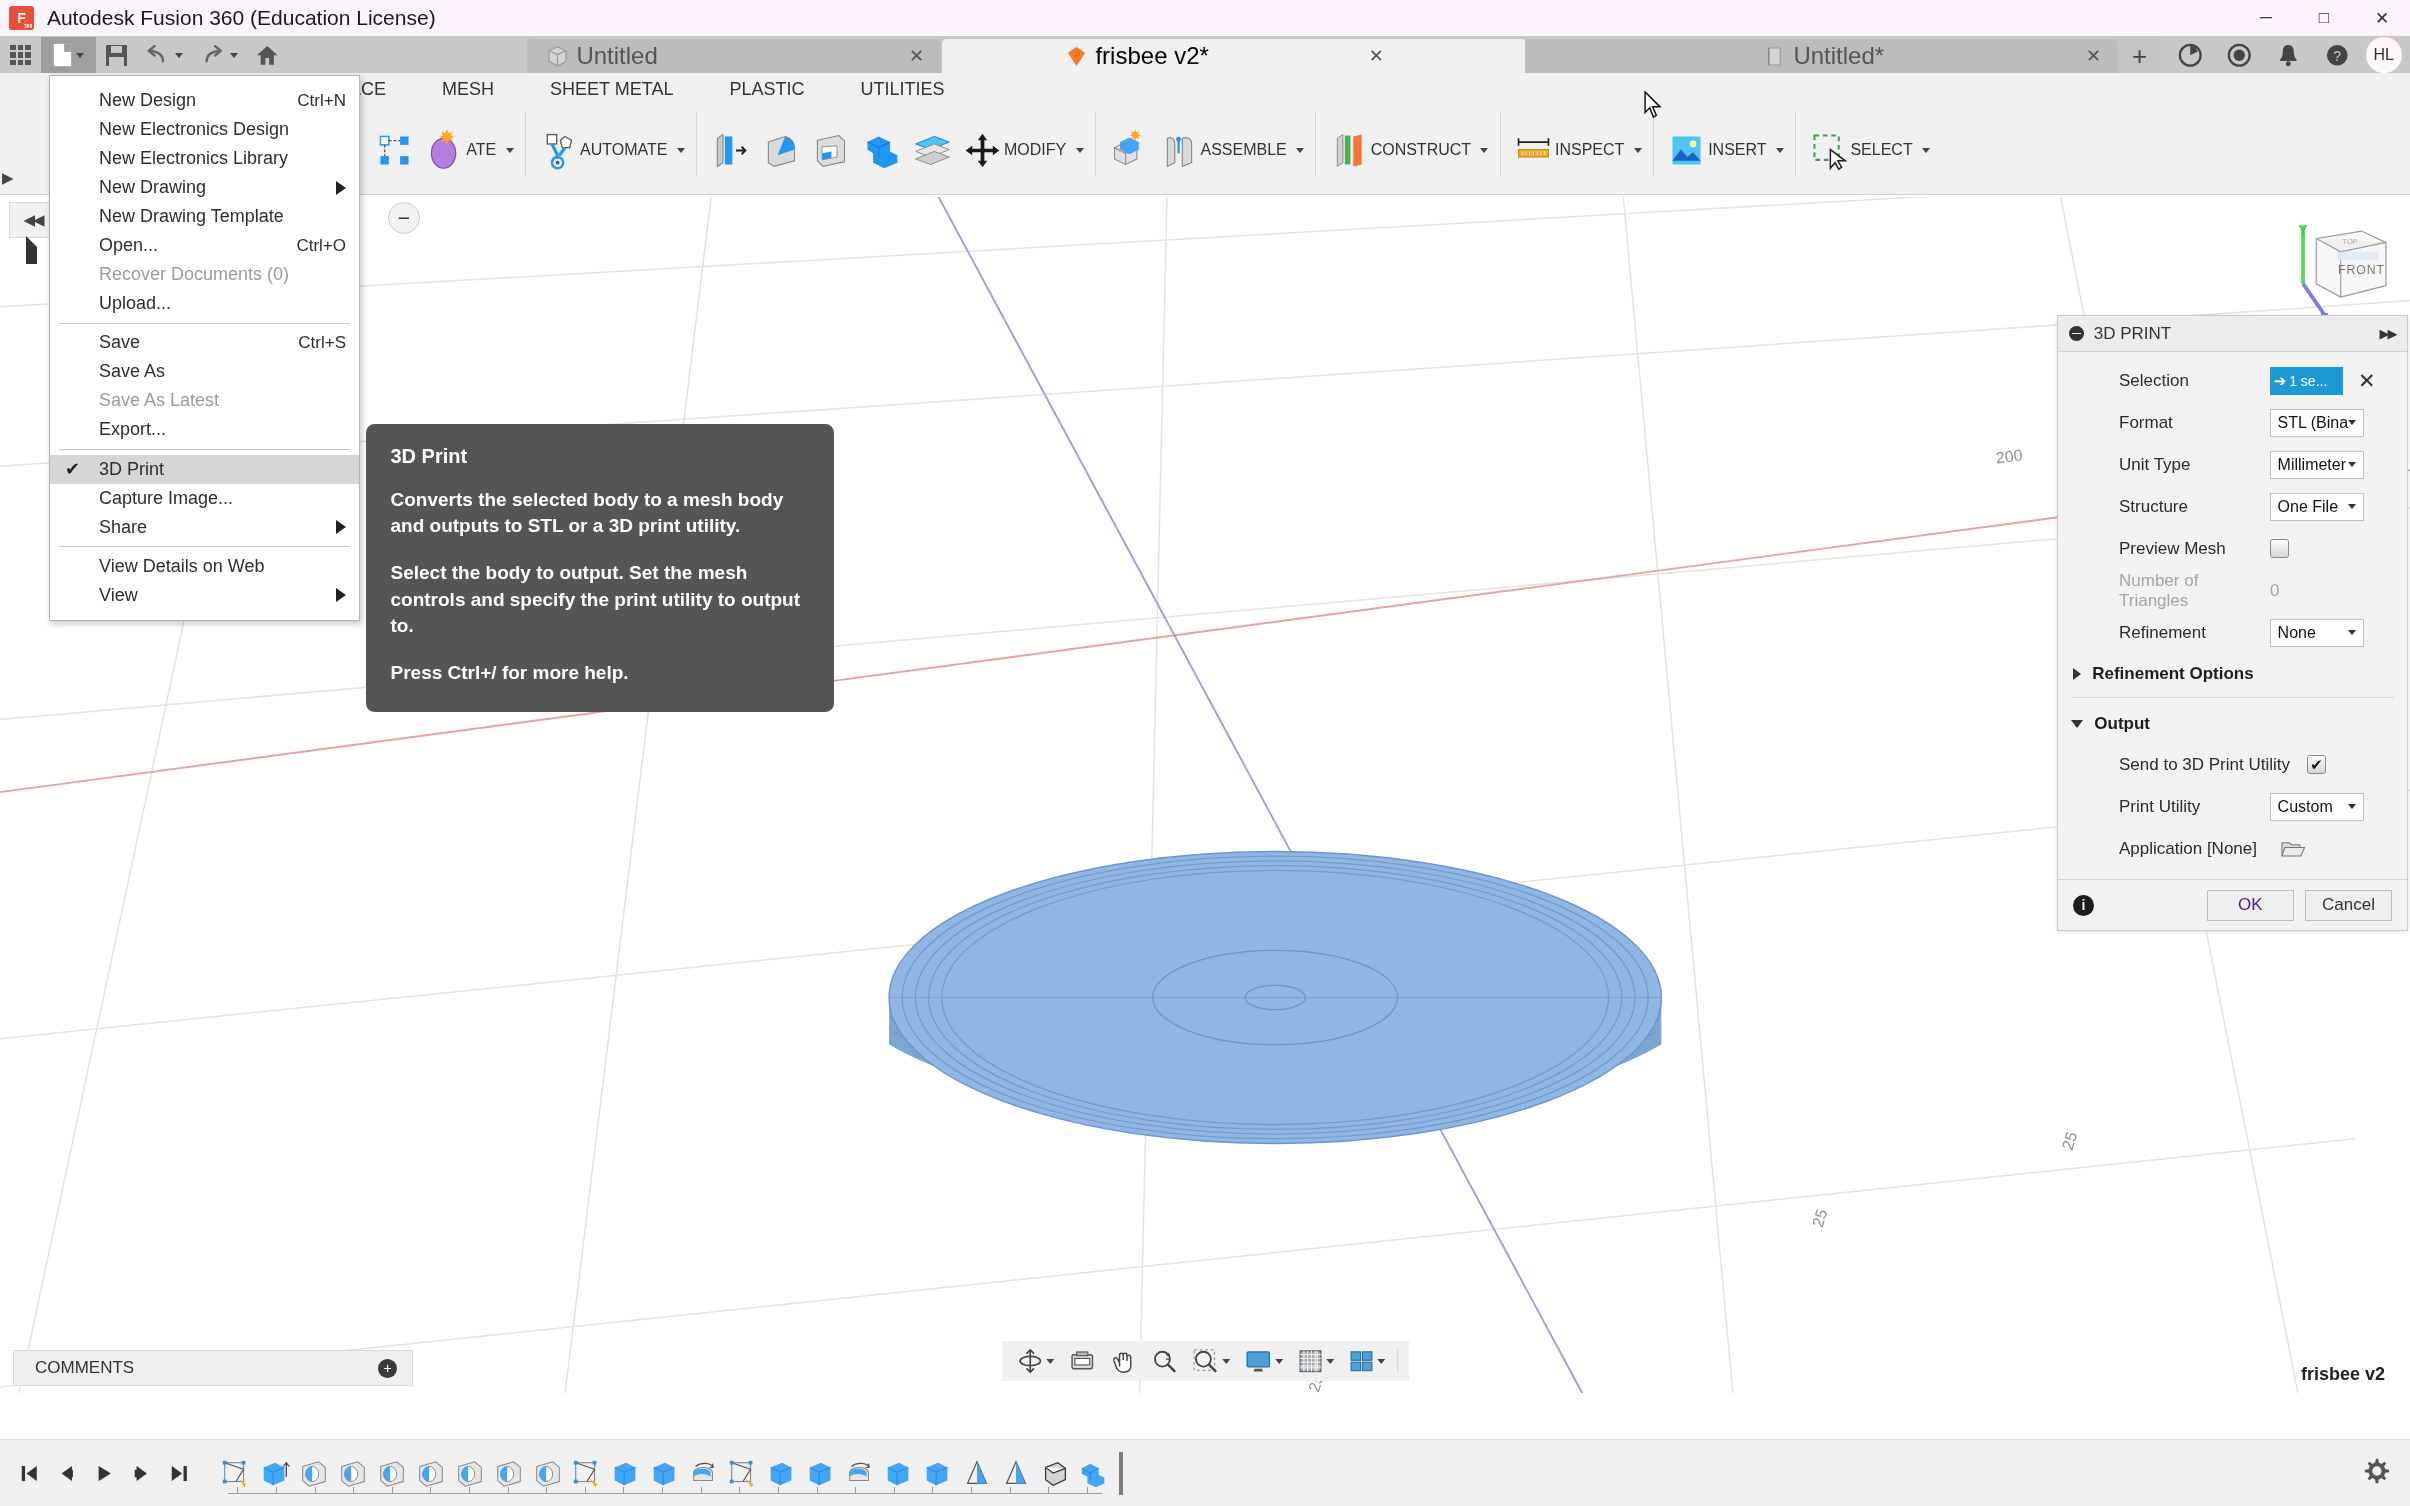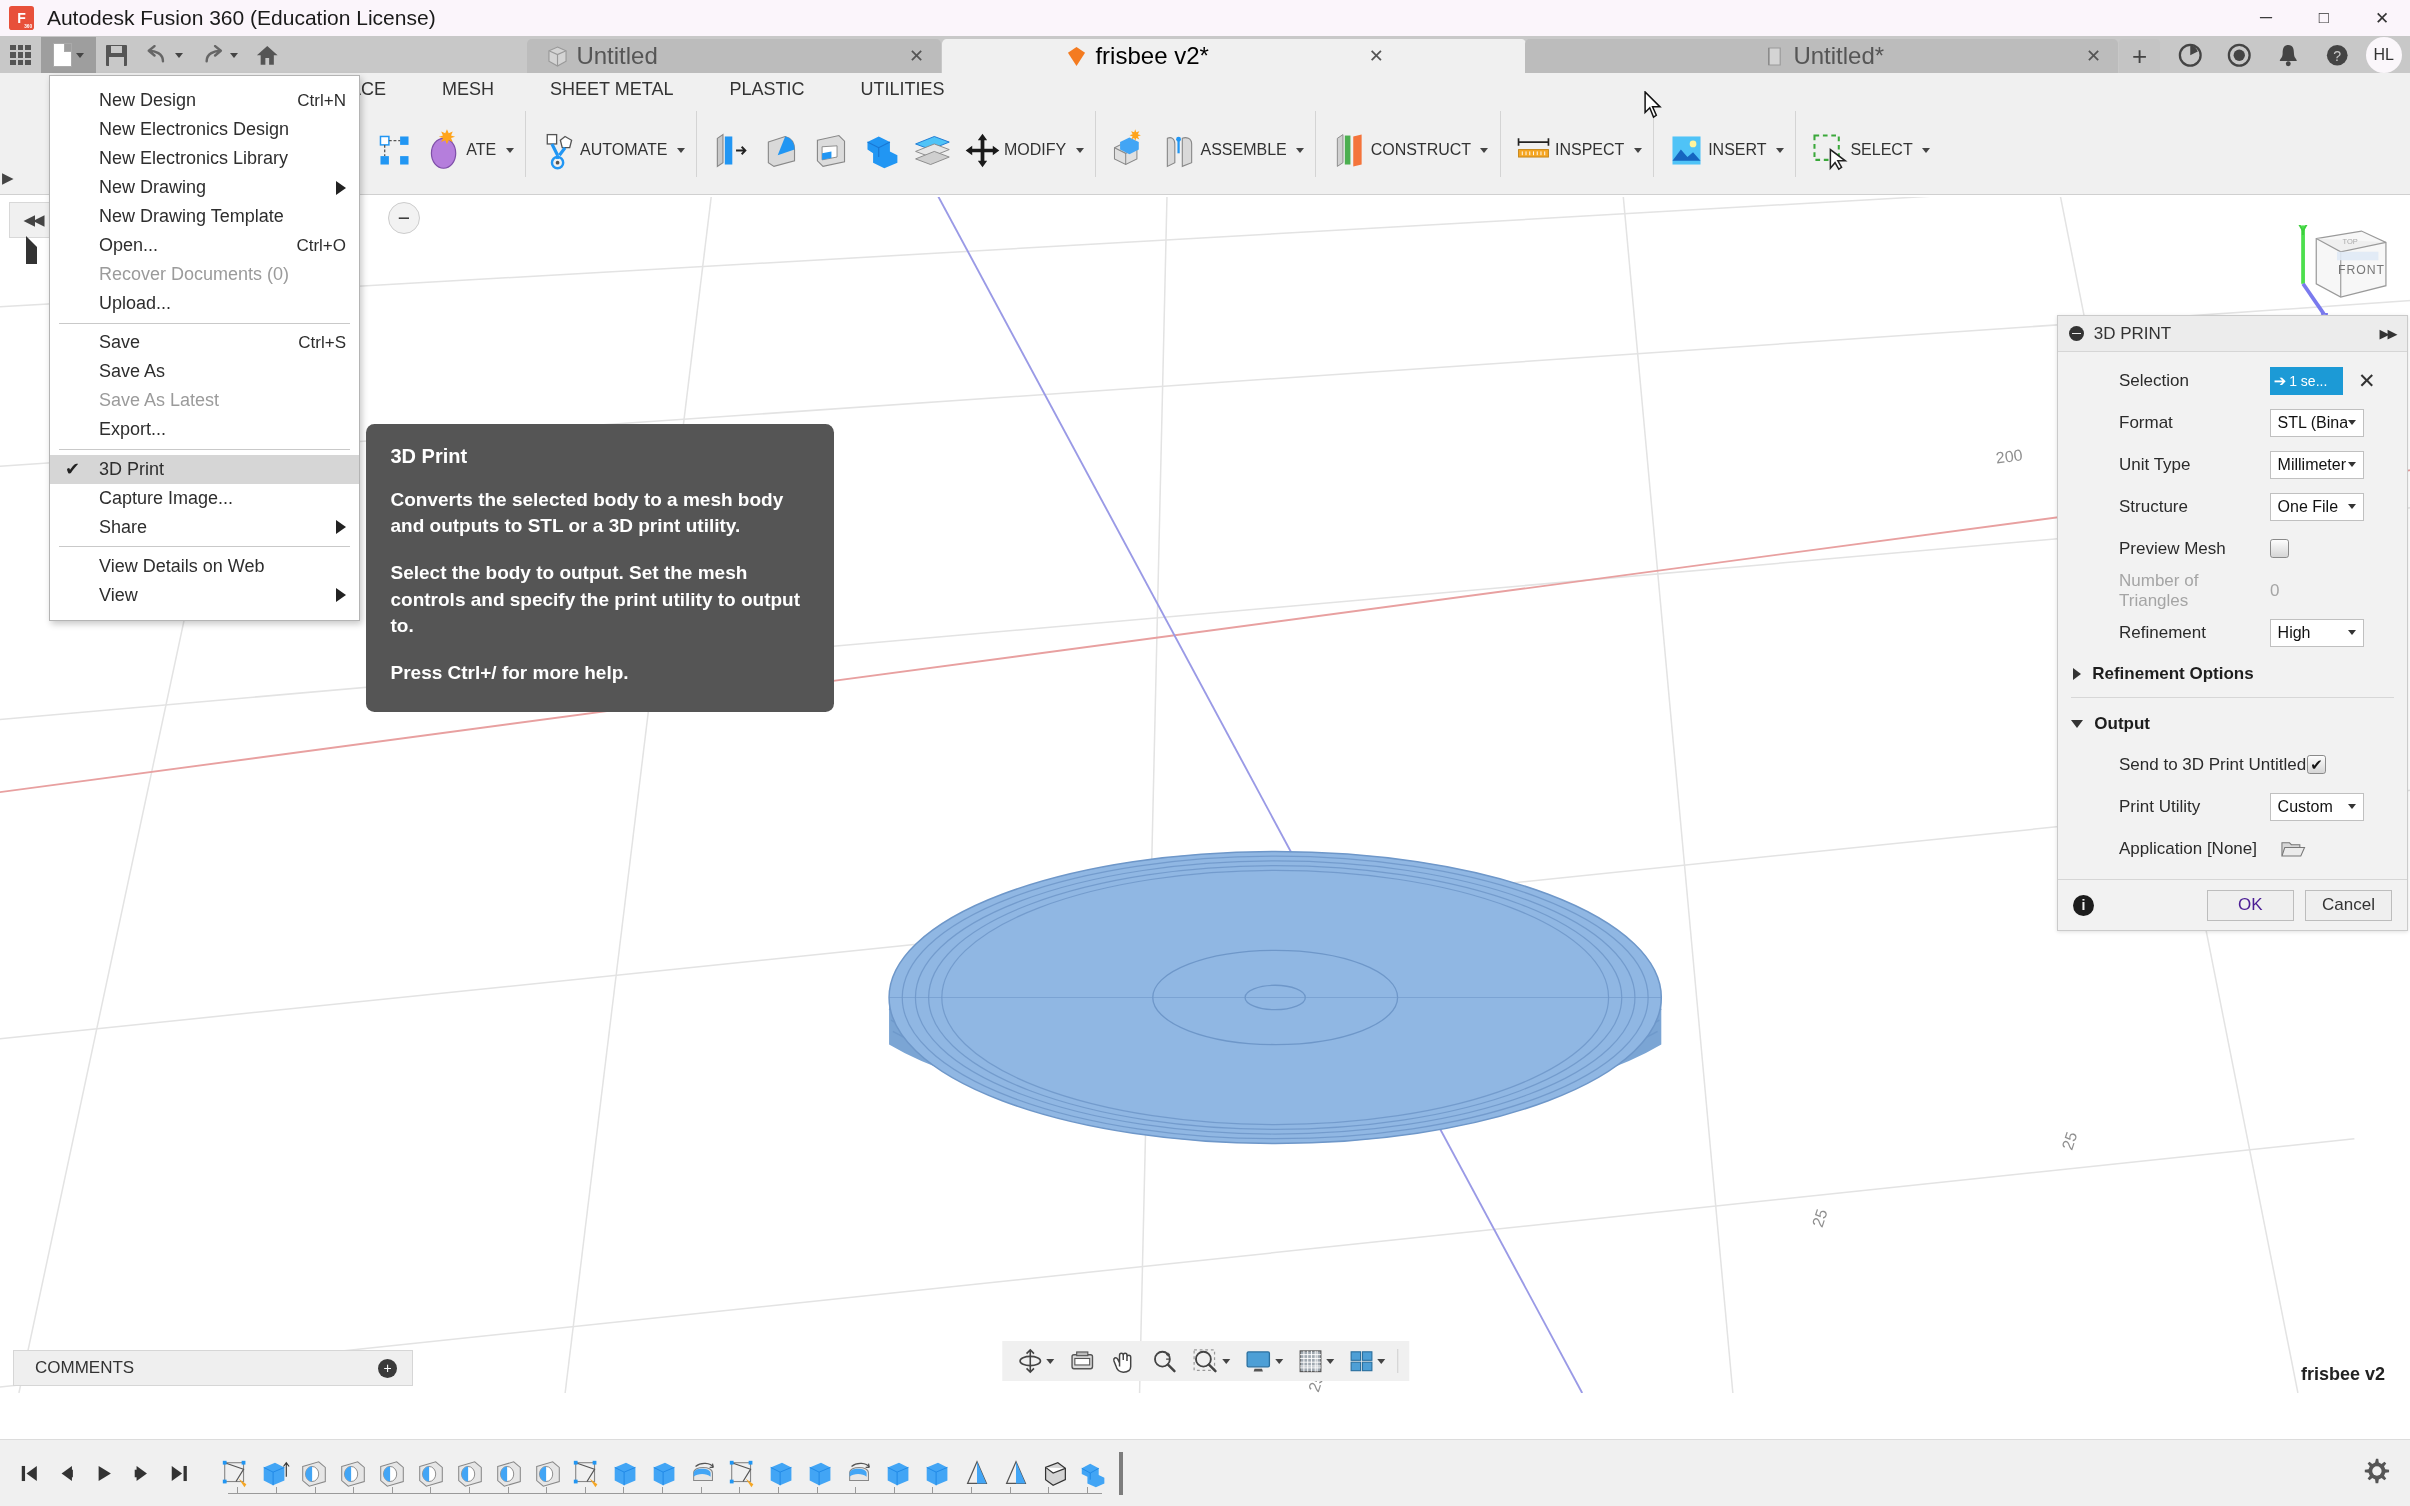--- a/index.html
+++ b/index.html
@@ -808,39 +808,39 @@
       </div>
 
       <div class="row">
         <span class="lbl dim">Number of Triangles</span>
         <span class="val-dim">0</span>
       </div>
 
       <div class="row">
         <span class="lbl">Refinement</span>
         <span class="combo">
-          <span class="cb-val">High</span>
+          <span class="cb-val">None</span>
           <span class="cb-arrow"></span>
         </span>
       </div>
 
       <div class="disclosure">
         <span class="tri-r"></span>
         <span class="dl">Refinement Options</span>
       </div>
 
       <div class="dlg-sep"></div>
 
       <div class="disclosure">
         <span class="tri-d"></span>
         <span class="dl">Output</span>
       </div>
 
       <div class="row">
-        <span class="lbl" style="width:188px;">Send to 3D Print Untitled</span>
+        <span class="lbl" style="width:188px;">Send to 3D Print Utility</span>
         <span class="chk">✔</span>
       </div>
 
       <div class="row">
         <span class="lbl">Print Utility</span>
         <span class="combo">
           <span class="cb-val">Custom</span>
           <span class="cb-arrow"></span>
         </span>
       </div>

